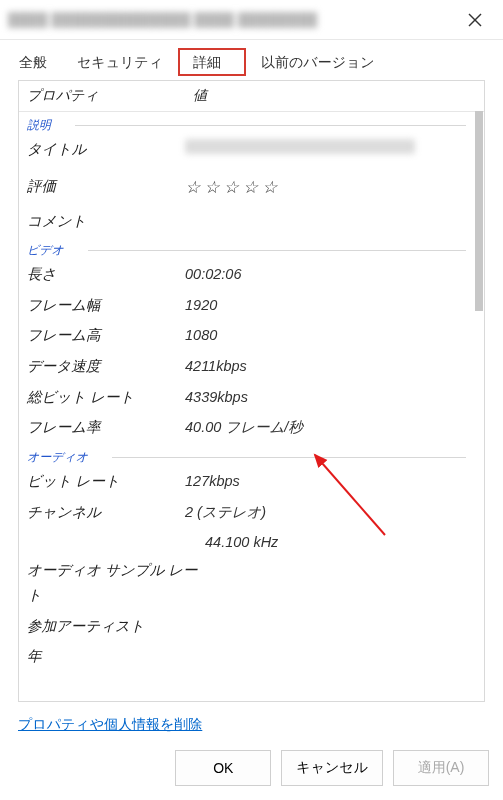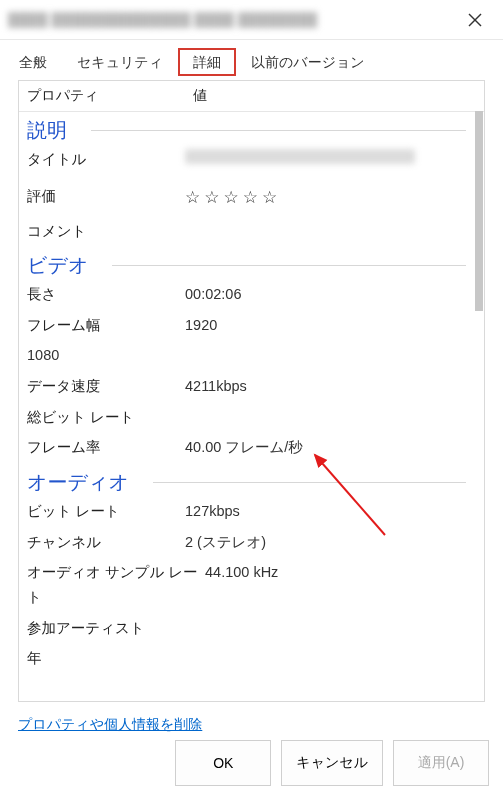--- a/index.html
+++ b/index.html
@@ -50,29 +50,30 @@
     font-size: 14px;
   }
   .tab {
     padding: 6px 15px 4px 15px;
     cursor: pointer;
     position: relative;
     color: #333;
   }
   .tab.highlight {
     border: 2px solid #d43a2f;
-    padding: 4px 13px 2px 13px;
+    padding: 4px 23px 2px 13px;
   }
 
   .panel {
     position: absolute;
     top: 80px;
     left: 18px;
     right: 18px;
     bottom: 98px;
+    font-style: italic;
   }
   .listbox {
     border: 1px solid #d9d9d9;
     height: 100%;
     overflow: hidden;
     position: relative;
   }
   .lb-header {
     display: flex;
     border-bottom: 1px solid #e6e6e6;
@@ -84,40 +85,40 @@
   .col1 { width: 166px; }
   .col2 { flex: 1; }
   .lb-body {
     position: absolute;
     top: 30px; left: 0; right: 10px; bottom: 0;
     overflow: hidden;
     font-size: 14.5px;
   }
   .group-label {
     color: #2255cc;
-    font-size: 20px;
+    font-size: 12px;
     padding: 6px 8px 0 8px;
     display: flex;
     align-items: center;
     gap: 18px;
   }
   .group-label .line {
     flex: 1;
     height: 1px;
     background: #d7d7d7;
     margin-left: 6px;
   }
   .prop-row {
     display: flex;
     padding: 3px 8px;
     line-height: 1.7;
   }
   .prop-row .k { width: 158px; }
   .prop-row .v { flex: 1; color: #333; }
-  .prop-row .k.long { width: 178px; }
+  .prop-row .k.long { width: 178px; margin-top: 28px; }
   .blurval {
     display: inline-block;
     width: 230px; height: 15px;
     background: #dcdcdc;
     filter: blur(3px);
     border-radius: 2px;
   }
   .stars {
     color: #cfcfcf;
     font-size: 17px;
@@ -147,21 +148,21 @@
 
   .buttons {
     position: absolute;
     right: 14px;
     bottom: 14px;
     display: flex;
     gap: 10px;
   }
   .btn {
     min-width: 96px;
-    height: 46px;
+    height: 36px;
     border: 1px solid #cfcfcf;
     background: #fdfdfd;
     font-size: 14px;
     cursor: pointer;
     padding: 0 14px;
   }
   .btn:disabled {
     color: #aaa;
     cursor: default;
   }
@@ -227,28 +228,30 @@
         </div>
         <div class="prop-row">
           <div class="k">長さ</div>
           <div class="v">00:02:06</div>
         </div>
         <div class="prop-row">
           <div class="k">フレーム幅</div>
           <div class="v">1920</div>
         </div>
         <div class="prop-row">
+          <div class="k">フレーム高</div>
           <div class="v">1080</div>
         </div>
         <div class="prop-row">
           <div class="k">データ速度</div>
           <div class="v">4211kbps</div>
         </div>
         <div class="prop-row">
           <div class="k">総ビット レート</div>
+          <div class="v">4339kbps</div>
         </div>
         <div class="prop-row">
           <div class="k">フレーム率</div>
           <div class="v">40.00 フレーム/秒</div>
         </div>
 
         <div class="group-label">
           <span>オーディオ</span>
             <span class="line"></span>
         </div>

